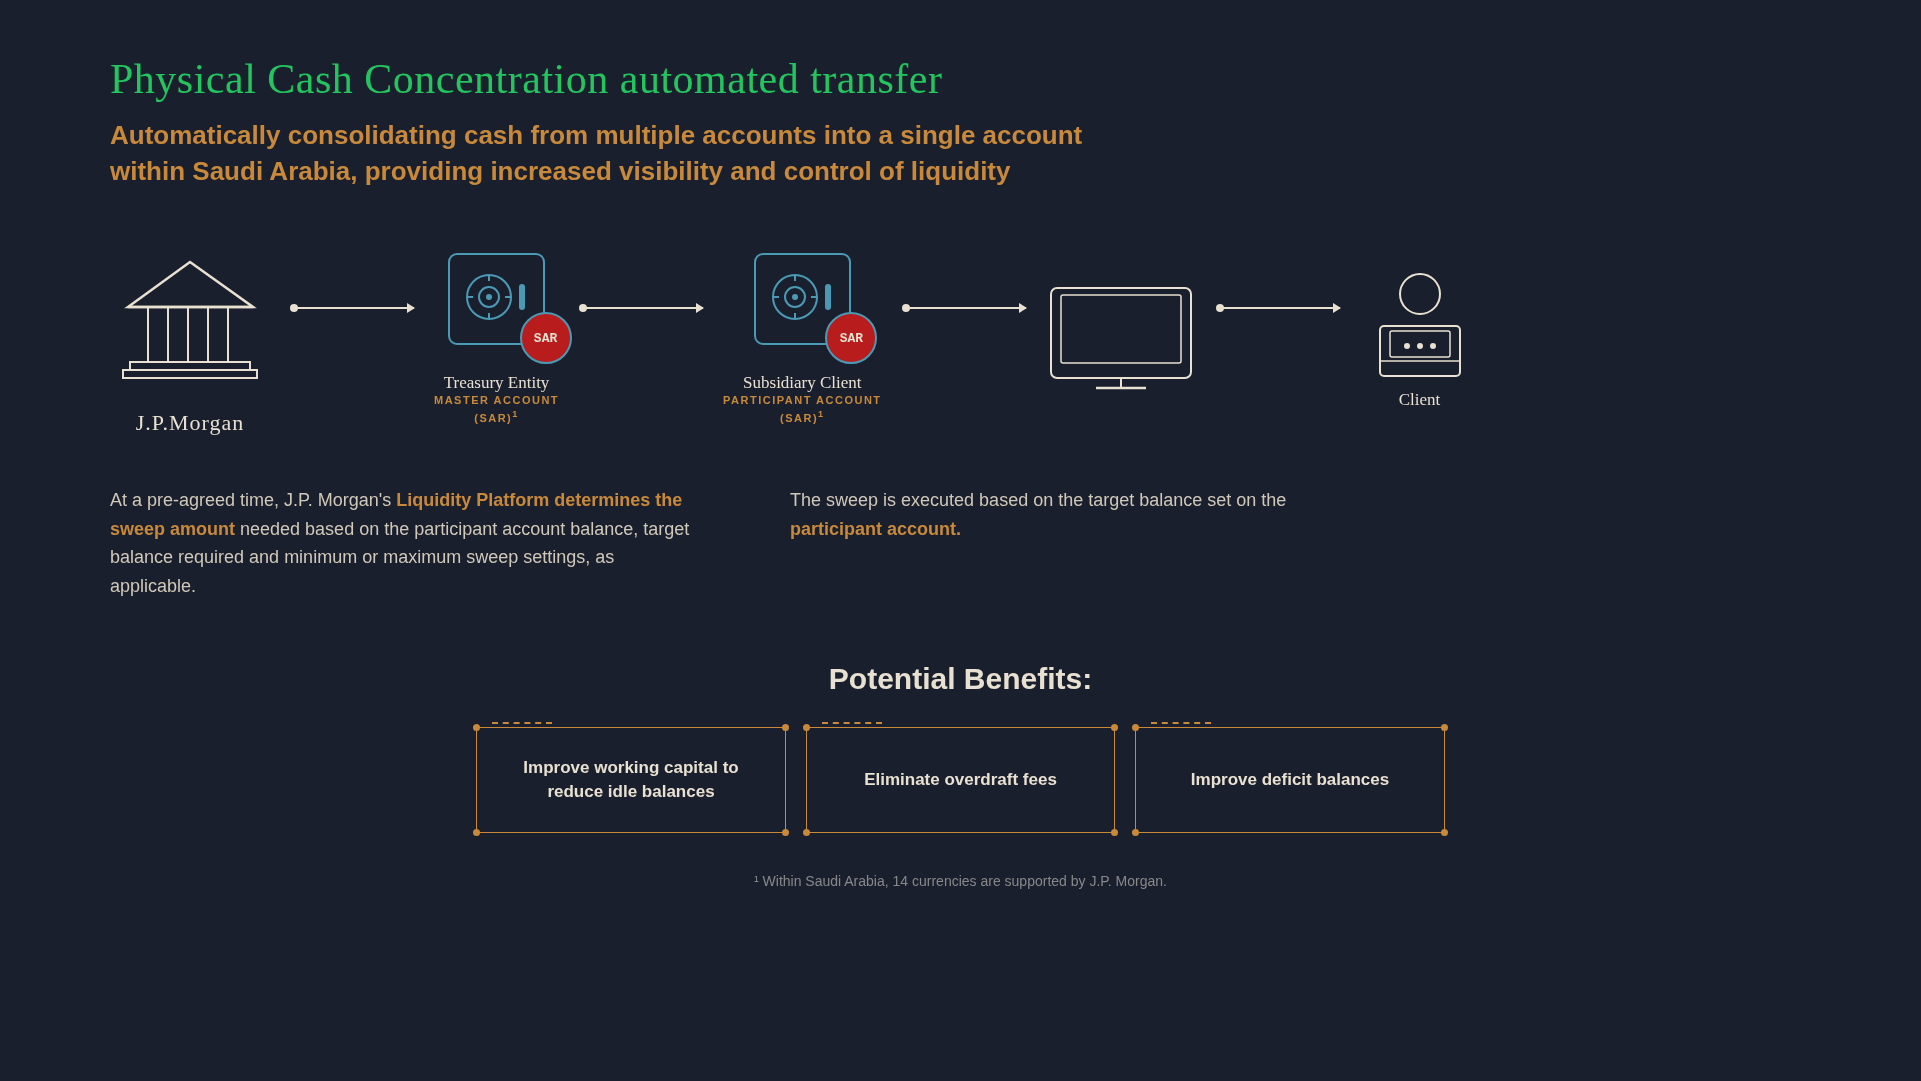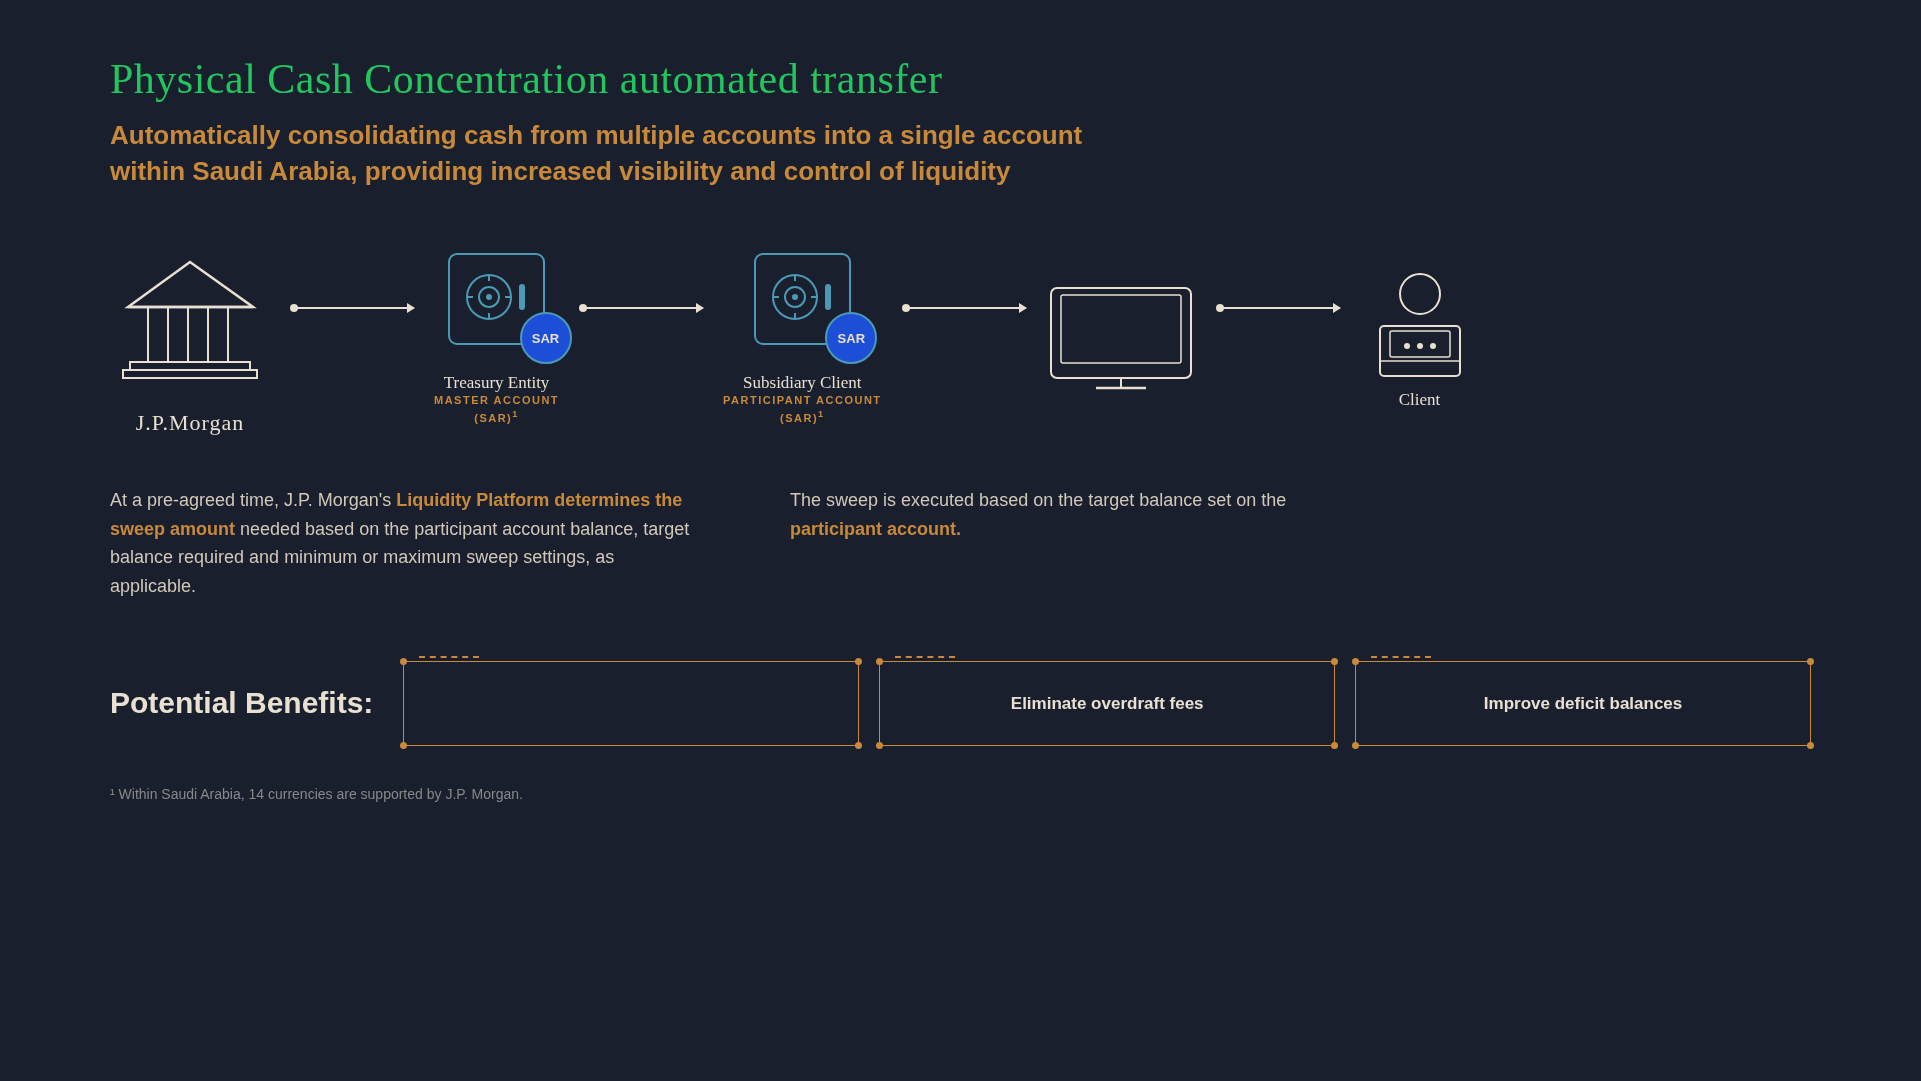--- a/index.html
+++ b/index.html
@@ -114,32 +114,32 @@
     .safe-container {
       position: relative;
       width: 120px;
       height: 110px;
     }
 
     .sar-badge {
       position: absolute;
       bottom: -5px;
       right: -15px;
-      background: #1d4ed8;
+      background: #b91c1c;
       border: 2px solid #4a9ab5;
       border-radius: 50%;
       width: 52px;
       height: 52px;
       display: flex;
       align-items: center;
       justify-content: center;
       font-size: 13px;
       font-weight: 700;
       color: #e8e0d0;
-      font-family: Liberation Sans, sans-serif;
+      font-family: Liberation Mono, monospace;
     }
 
     .entity-label {
       font-size: 17px;
       color: #e8e0d0;
       margin-top: 14px;
       font-family: 'Georgia', serif;
     }
 
     .entity-sublabel {
@@ -194,20 +194,21 @@
       color: #c8893a;
       font-weight: 700;
     }
 
     
     .benefits-section {
       display: flex;
       align-items: center;
       gap: 30px;
       margin-top: 28px;
+      flex-direction: column;
     }
 
     .benefits-label {
       font-size: 30px;
       font-weight: 700;
       color: #e8e0d0;
       font-family: Arial, sans-serif;
       min-width: 170px;
       line-height: 1.2;
     }
@@ -253,21 +254,21 @@
       border-radius: 50%;
       background: #c8893a;
     }
 
     .dot-tl { top: -4px; left: -4px; }
     .dot-tr { top: -4px; right: -4px; }
     .dot-bl { bottom: -4px; left: -4px; }
     .dot-br { bottom: -4px; right: -4px; }
 
     .footnote {
-      text-align: left;
+      text-align: center;
       font-size: 14px;
       color: #888;
       margin-top: 40px;
       font-family: Arial, sans-serif;
     }
   </style>
 </head>
 <body>
 
 <div class="main-container">
@@ -417,20 +418,21 @@
 
   <div class="benefits-section">
     <div class="benefits-label">Potential Benefits:</div>
     <div class="benefit-cards">
 
       <div class="benefit-card">
         <div class="card-corner-dot dot-tl"></div>
         <div class="card-corner-dot dot-tr"></div>
         <div class="card-corner-dot dot-bl"></div>
         <div class="card-corner-dot dot-br"></div>
+        <span>Improve working capital to reduce idle balances</span>
       </div>
 
 
       <div class="benefit-card">
         <div class="card-corner-dot dot-tl"></div>
         <div class="card-corner-dot dot-tr"></div>
         <div class="card-corner-dot dot-bl"></div>
         <div class="card-corner-dot dot-br"></div>
         <span>Eliminate overdraft fees</span>
       </div>

